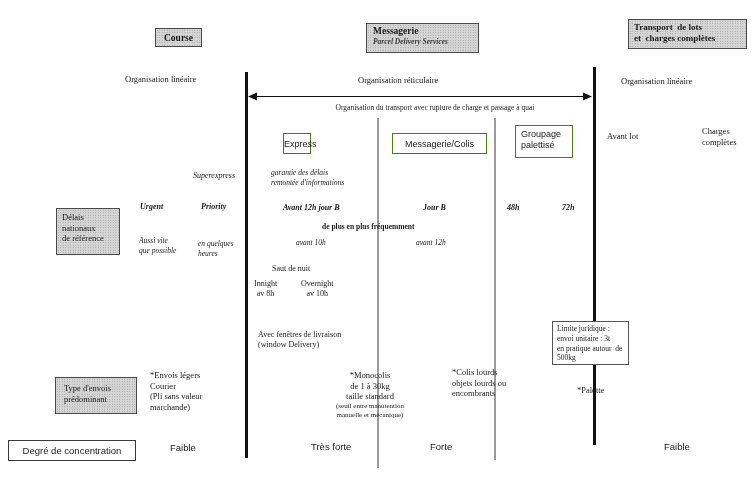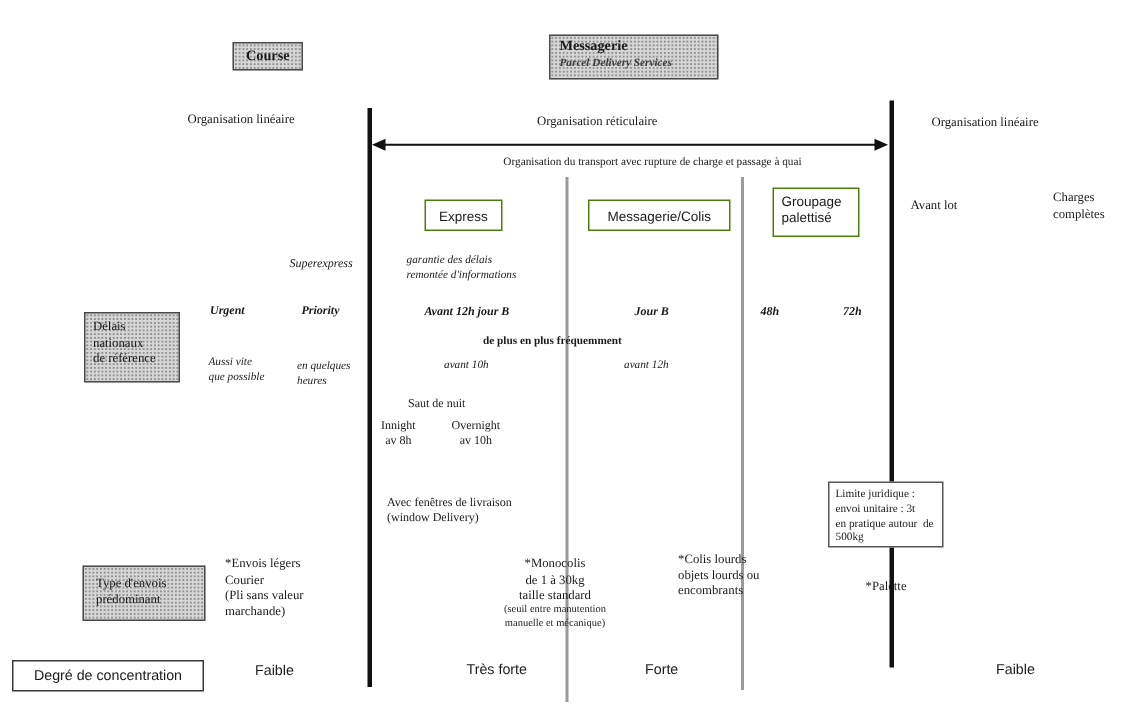--- a/index.html
+++ b/index.html
@@ -31,38 +31,40 @@
 
 <div id="canvas">
 
   <div class="abs dotbox center serif b fs95" style="left:155px;top:28px;width:47px;height:19px;line-height:18px;">Course</div>
 
   <div class="abs dotbox serif" style="left:366px;top:23px;width:113px;height:30px;padding:2px 0 0 6px;">
     <div class="b fs95">Messagerie</div>
     <div class="i b fs75" style="color:#3c3c3c;">Parcel Delivery Services</div>
   </div>
 
+  <div class="abs dotbox serif b fs9 pre" style="left:628px;top:19px;width:119px;height:30px;padding:2px 0 0 5px;">Transport  de lots
+et  charges complètes</div>
 
   <div class="abs serif fs85" style="left:125px;top:74px;width:110px;">Organisation linéaire</div>
   <div class="abs serif fs85" style="left:358px;top:75px;width:120px;">Organisation réticulaire</div>
   <div class="abs serif fs85" style="left:621px;top:76px;width:110px;">Organisation linéaire</div>
 
   <svg class="abs" style="left:248px;top:91px;" width="344" height="11" viewBox="0 0 344 11">
     <line x1="8" y1="5.5" x2="336" y2="5.5" stroke="#111" stroke-width="1.2"></line>
     <polygon points="0,5.5 9,1.5 9,9.5" fill="#111"></polygon>
     <polygon points="344,5.5 335,1.5 335,9.5" fill="#111"></polygon>
   </svg>
   <div class="abs serif fs75 center" style="left:290px;top:103px;width:290px;">Organisation du transport avec rupture de charge et passage à quai</div>
 
   <div class="abs vline" style="left:245px;top:72px;width:3px;height:386px;"></div>
   <div class="abs vline-gray" style="left:377px;top:118px;width:2px;height:350px;"></div>
   <div class="abs vline-gray" style="left:494px;top:118px;width:2px;height:342px;"></div>
   <div class="abs vline" style="left:593px;top:67px;width:3px;height:378px;"></div>
 
-  <div class="abs whitebox center sans fs9" style="left:283px;top:133px;width:52px;height:21px;line-height:20px;">Express</div>
+  <div class="abs whitebox center sans fs9" style="left:283px;top:133px;width:28px;height:21px;line-height:20px;">Express</div>
   <div class="abs whitebox center sans fs9" style="left:392px;top:133px;width:95px;height:21px;line-height:20px;">Messagerie/Colis</div>
   <div class="abs whitebox sans fs9 pre" style="left:515px;top:125px;width:58px;height:33px;padding:3px 0 0 5px;">Groupage
 palettisé</div>
   <div class="abs serif fs85" style="left:607px;top:131px;">Avant lot</div>
   <div class="abs serif fs85 pre" style="left:702px;top:126px;">Charges
 complètes</div>
 
   <div class="abs serif i fs8" style="left:158px;top:171px;margin-left:35px;">Superexpress</div>
   <div class="abs serif i fs75 pre" style="left:271px;top:168px;">garantie des délais
 remontée d'informations</div>

